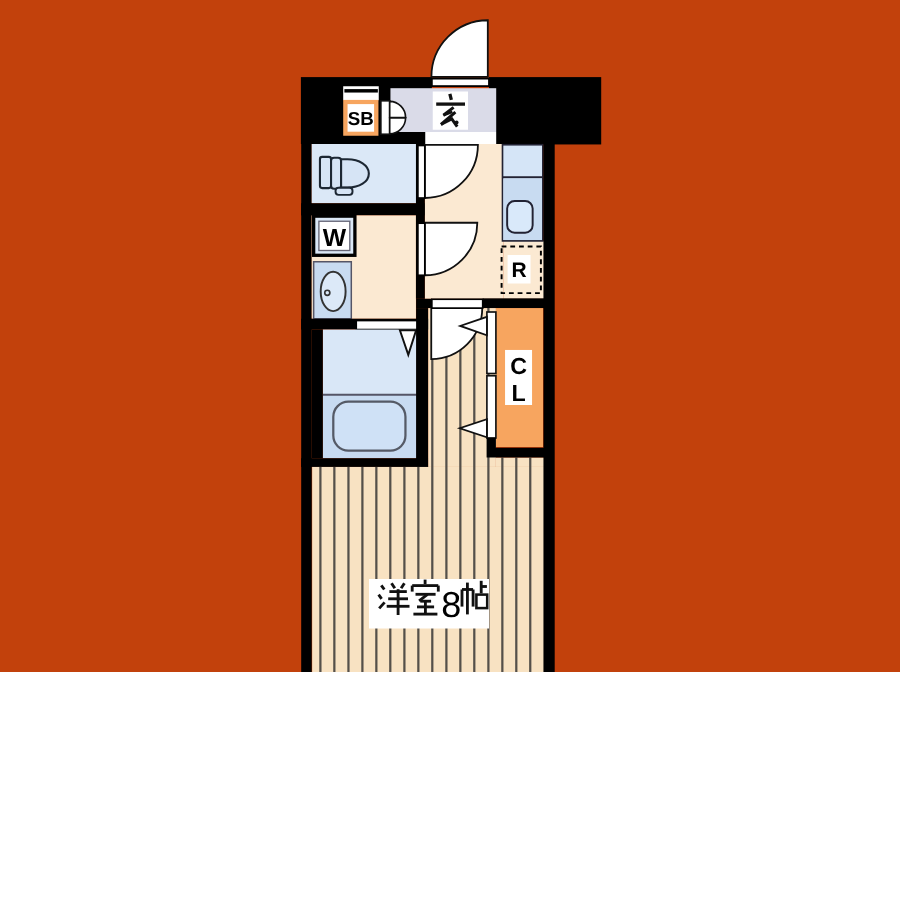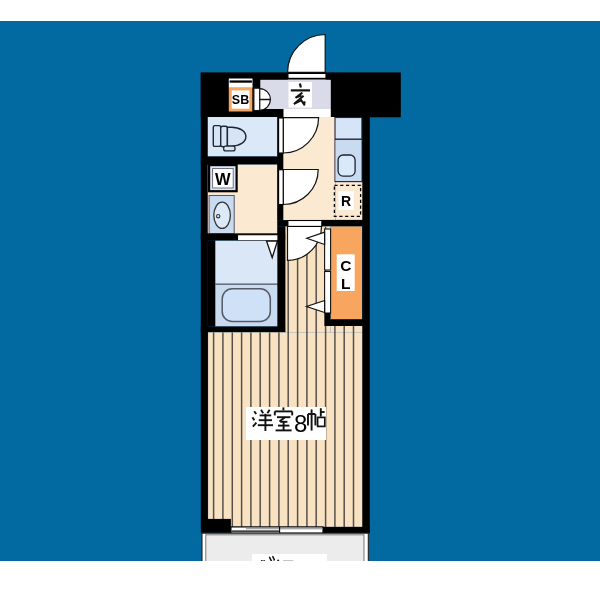--- a/index.html
+++ b/index.html
@@ -1,15 +1,15 @@
 <!DOCTYPE html>
 <html><head><meta charset="utf-8">
 <style>
 html,body{margin:0;padding:0;background:#ffffff;}
-#plan{position:relative;width:600px;height:540px;background:#0369a1;font-family:"Liberation Sans", sans-serif;margin-top:21px;}
+#plan{position:relative;width:600px;height:448px;background:#c2410c;font-family:"Liberation Sans", sans-serif;}
 </style></head>
 <body>
 <div id="plan">
 <svg width="600" height="600" viewBox="0 0 600 600" xmlns="http://www.w3.org/2000/svg">
 <rect x="200.6" y="51.4" width="87.3" height="44.6" fill="#000000"></rect>
 
 <rect x="326" y="51.4" width="74.8" height="44.9" fill="#000000"></rect>
 
 <rect x="260.3" y="58.8" width="70.5" height="29.2" fill="#dadbe8"></rect>
 

